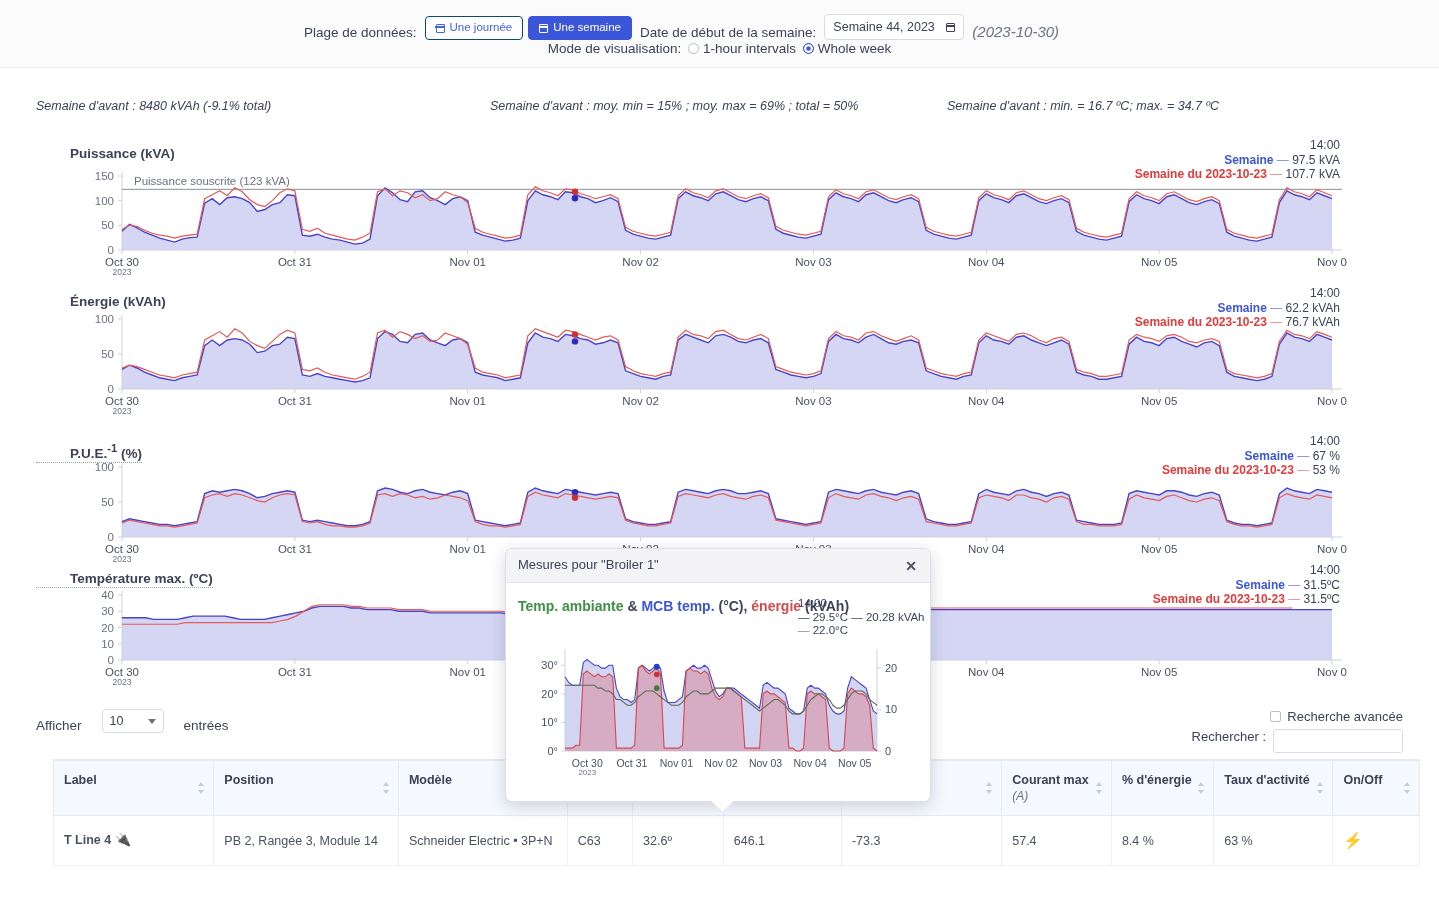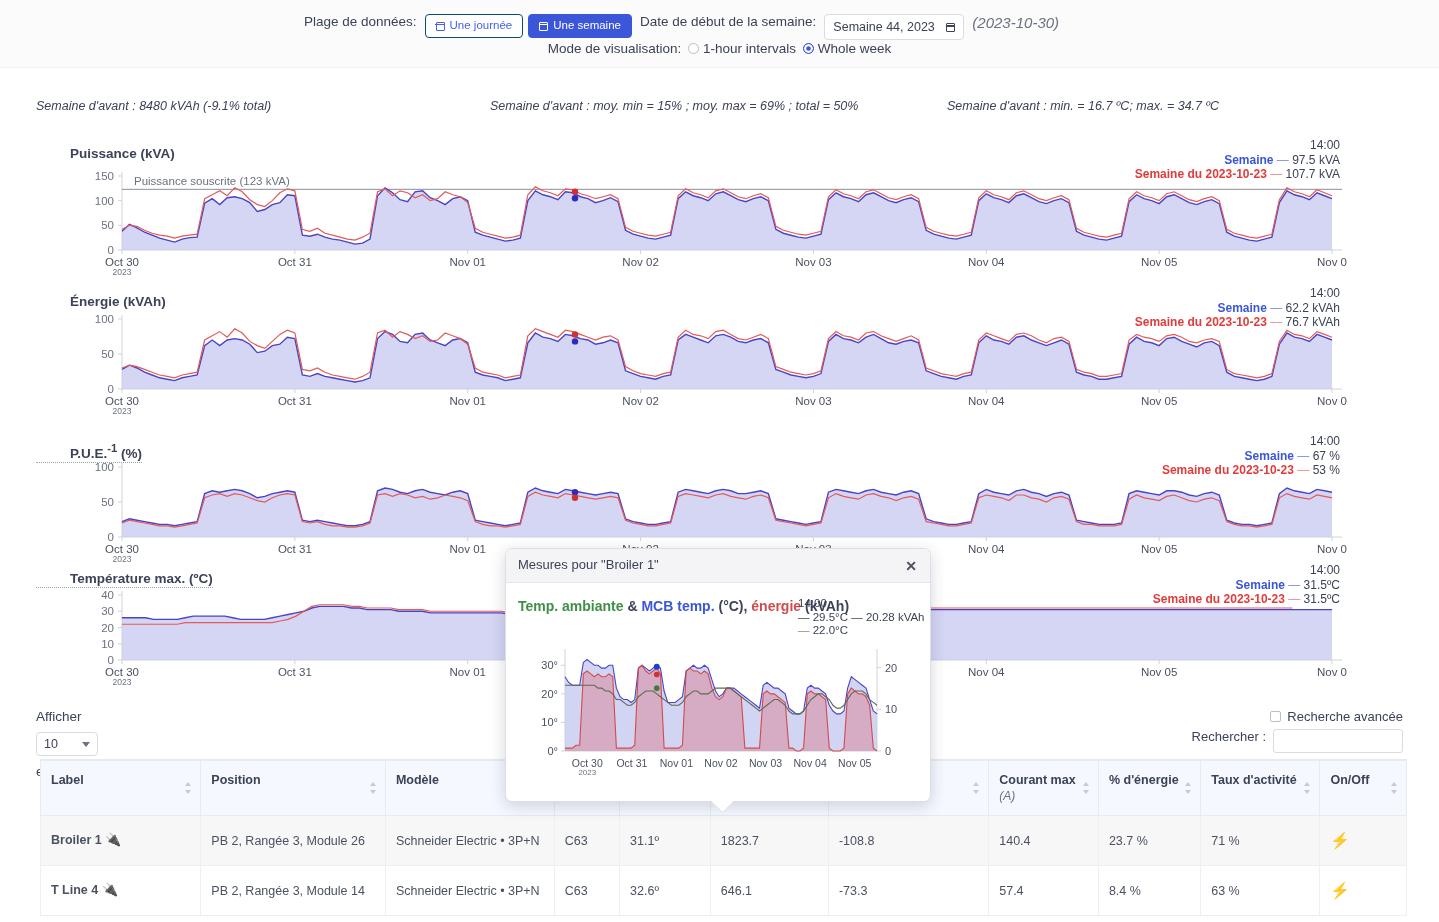--- a/index.html
+++ b/index.html
@@ -12,21 +12,21 @@
     font-size:13px;
     position:relative;
   }
   
   .topbar{
     position:absolute; left:0; top:0; width:1439px; height:68px;
     background:#fbfbfc; border-bottom:1px solid #f0f0f2;
   }
   .ctrl-row1{
     position:absolute; left:0; top:14px; width:1363px;
-    display:flex; align-items:flex-start; justify-content:center; gap:8px;
+    display:flex; align-items:flex-end; justify-content:center; gap:8px;
     font-size:13.5px; color:#3c4257;
   }
   .ctrl-row2{
     position:absolute; left:0; top:41px; width:1439px;
     display:flex; align-items:center; justify-content:center; gap:7px;
     font-size:13.5px; color:#3c4257;
   }
   .btn-group{ display:flex; gap:5px; }
   .btn{
     display:inline-flex; align-items:center; gap:5px;
@@ -77,38 +77,38 @@
   .legend .nm-blue{ color:#3b56d8; font-weight:bold; }
   .legend .nm-red{ color:#e23b3b; font-weight:bold; }
   .legend .dash-blue{ color:#7b8ce8; }
   .legend .dash-red{ color:#ef8b8b; }
   .legend .val{ color:#3c4257; }
   .plot{ position:absolute; left:0; top:0; }
   .subnote{ position:absolute; font-size:11.5px; color:#6b7280; }
 
   
   .tbl-controls{ position:absolute; left:0; top:702px; width:1439px; height:46px; }
-  .afficher{ position:absolute; left:36px; top:7px; display:flex; align-items:flex-start; gap:8px; font-size:13.5px;flex-direction:column;}
+  .afficher{ position:absolute; left:36px; top:7px; display:flex; align-items:flex-end; gap:20px; font-size:13.5px;}
   .select{
     display:inline-flex; align-items:center; justify-content:space-between;
     width:62px; padding:4px 7px; border:1px solid #d8dbe3; border-radius:4px;
     background:#fff; font-size:12.5px; color:#3c4257; cursor:pointer;
   }
   .chev{ width:0;height:0;border-left:4px solid transparent;border-right:4px solid transparent;border-top:5px solid #6b7280;}
   .adv{ position:absolute; right:36px; top:7px; font-size:13px; color:#3c4257; display:flex; align-items:center; gap:6px;}
   .cbox{ width:11px;height:11px;border:1px solid #b9bdc9;border-radius:2px;background:#fff;display:inline-block;}
   .srch{ position:absolute; right:36px; top:27px; display:flex; align-items:flex-start; gap:7px; font-size:13px;}
   .srch input{
     width:130px; padding:4px 6px; border:1px solid #d8dbe3; border-radius:3px;
     font-family:"Liberation Sans",sans-serif; font-size:12px; background:#fff; outline:none;
   }
 
   
   table.dt{
-    position:absolute; left:40px; top:759px; width:1367px;
+    position:absolute; left:53px; top:759px; width:1367px;
     border-collapse:collapse; font-size:12.5px; color:#4a5160;
   }
   table.dt th{
     background:#f5f8ff; border:1px solid #e6eaf2; border-top:2px solid #e6eaf2;
     padding:12px 10px; text-align:left; font-weight:bold; color:#3c4257;
     font-size:12.5px; vertical-align:top; position:relative; cursor:pointer;
     white-space:nowrap;
   }
   table.dt th .unit{ display:block; font-style:italic; font-weight:normal; color:#6b7280; font-size:12px; margin-top:2px;}
   .sortico{
@@ -418,33 +418,20 @@
       <th style="width:86px"><span></span></th>
       <th style="width:112px"><span></span></th>
       <th style="width:152px"><span></span><span class="sortico"></span></th>
       <th style="width:104px"><span>Courant max</span><span class="unit">(A)</span><span class="sortico"></span></th>
       <th style="width:97px"><span>% d'énergie</span><span class="sortico"></span></th>
       <th style="width:113px"><span>Taux d'activité</span><span class="sortico"></span></th>
       <th style="width:82px"><span>On/Off</span><span class="sortico"></span></th>
     </tr>
   </thead>
   <tbody>
-    <tr class="alt">
-      <td class="lbl"><span>Broiler 1</span><span class="plug">🔌</span></td>
-      <td>PB 2, Rangée 3, Module 26</td>
-      <td>Schneider Electric • 3P+N</td>
-      <td>C63</td>
-      <td>31.1º</td>
-      <td>1823.7</td>
-      <td>-108.8</td>
-      <td>140.4</td>
-      <td>23.7 %</td>
-      <td>71 %</td>
-      <td><span class="bolt">⚡</span></td>
-    </tr>
     <tr>
       <td class="lbl"><span>T Line 4</span><span class="plug">🔌</span></td>
       <td>PB 2, Rangée 3, Module 14</td>
       <td>Schneider Electric • 3P+N</td>
       <td>C63</td>
       <td>32.6º</td>
       <td>646.1</td>
       <td>-73.3</td>
       <td>57.4</td>
       <td>8.4 %</td>

